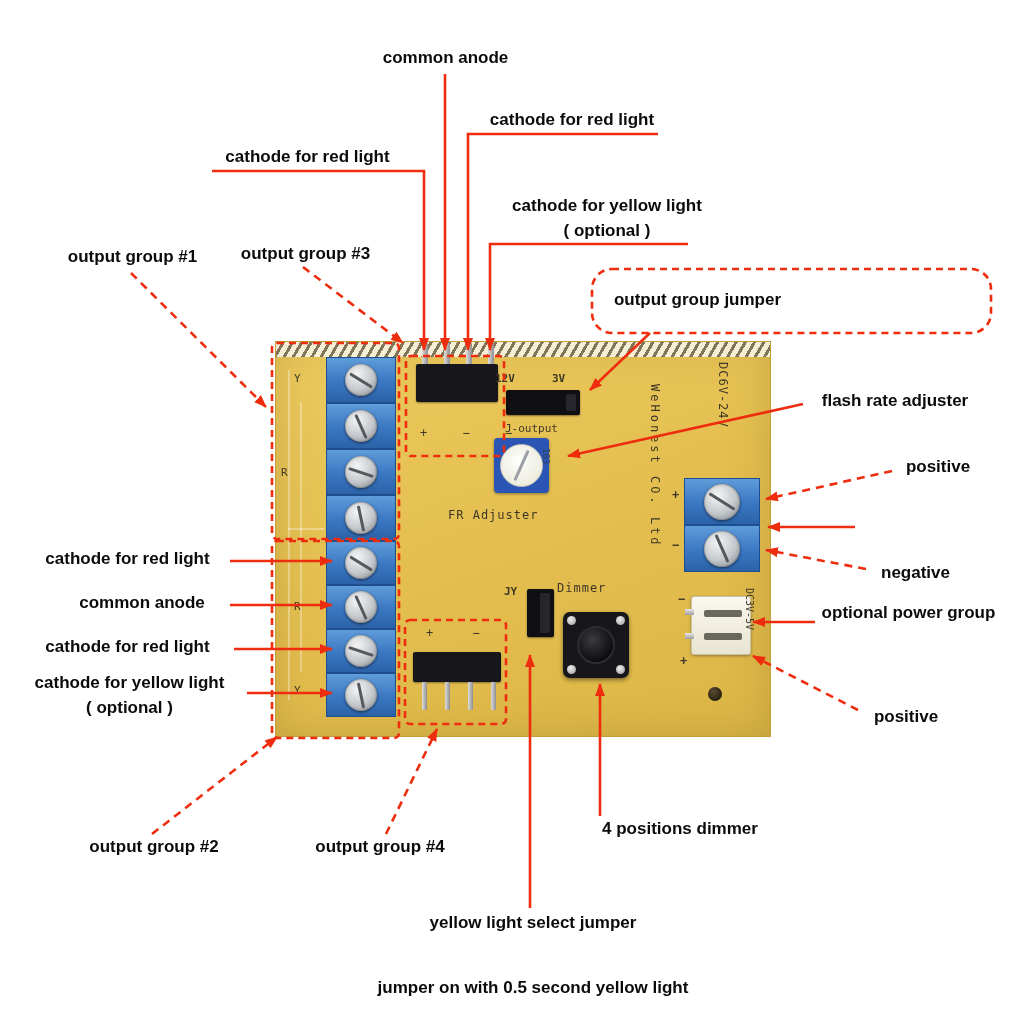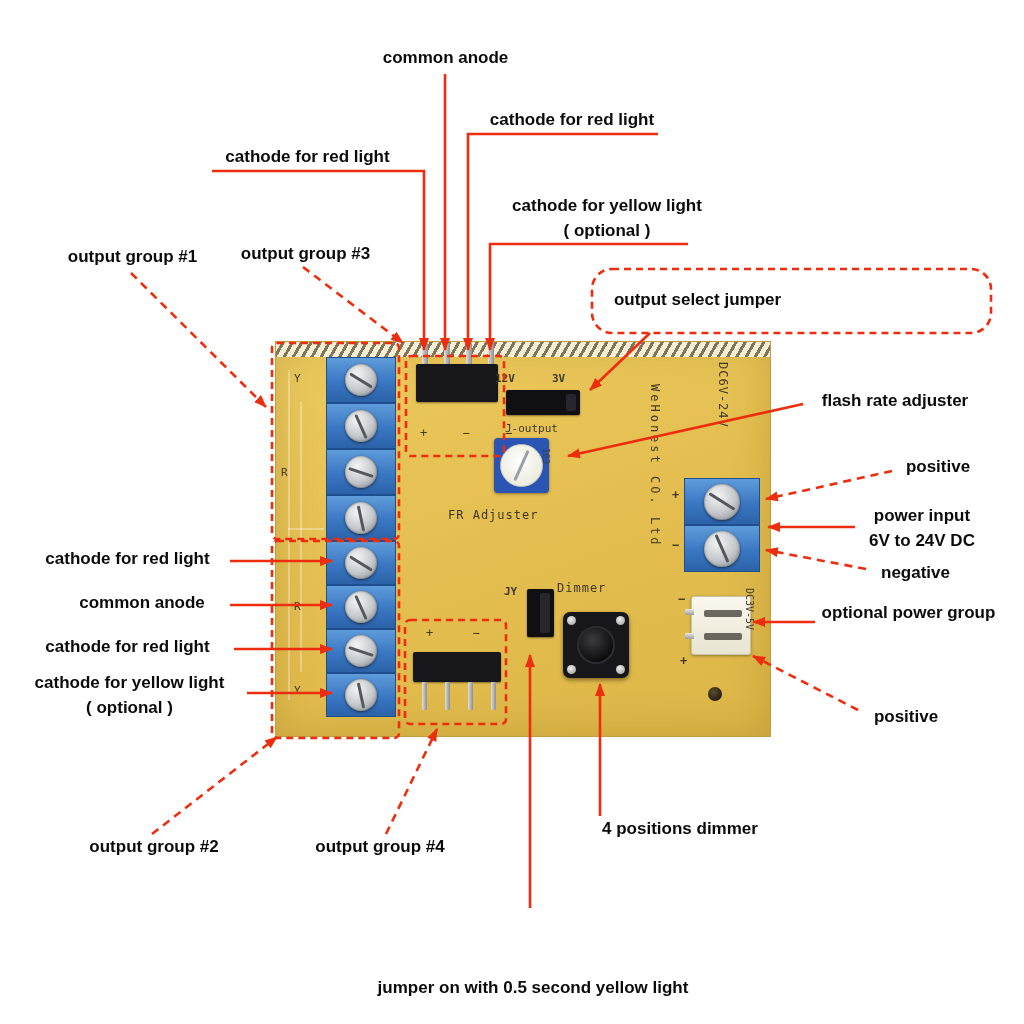--- a/index.html
+++ b/index.html
@@ -217,37 +217,34 @@
 
   <div class="label" style="left:368px;top:46px;width:155px;">common anode</div>
   <div class="label" style="left:477px;top:108px;width:190px;">cathode for red light</div>
   <div class="label" style="left:210px;top:145px;width:195px;">cathode for red light</div>
   <div class="label" style="left:492px;top:194px;width:230px;">
     <span>cathode for yellow light</span>
     <span>( optional )</span>
   </div>
   <div class="label" style="left:55px;top:245px;width:155px;">output group #1</div>
   <div class="label" style="left:228px;top:242px;width:155px;">output group #3</div>
-  <div class="label" style="left:600px;top:288px;width:195px;">output select jumper</div>
+  <div class="label" style="left:600px;top:288px;width:195px;">output group jumper</div>
   <div class="label" style="left:805px;top:389px;width:180px;">flash rate adjuster</div>
   <div class="label" style="left:893px;top:455px;width:90px;">positive</div>
-  <div class="label" style="left:852px;top:504px;width:140px;">
-    <span>power input</span>
-    <span>6V to 24V DC</span>
-  </div>
   <div class="label" style="left:868px;top:561px;width:95px;">negative</div>
   <div class="label" style="left:816px;top:601px;width:185px;">
     <span>optional power group</span>
   </div>
   <div class="label" style="left:861px;top:705px;width:90px;">positive</div>
   <div class="label" style="left:30px;top:547px;width:195px;">cathode for red light</div>
   <div class="label" style="left:62px;top:591px;width:160px;">common anode</div>
   <div class="label" style="left:30px;top:635px;width:195px;">cathode for red light</div>
   <div class="label" style="left:22px;top:671px;width:215px;">
     <span>cathode for yellow light</span>
     <span>( optional )</span>
   </div>
   <div class="label" style="left:75px;top:835px;width:158px;">output group #2</div>
   <div class="label" style="left:301px;top:835px;width:158px;">output group #4</div>
   <div class="label" style="left:585px;top:817px;width:190px;">4 positions dimmer</div>
+  <div class="label" style="left:408px;top:911px;width:250px;">yellow light select jumper</div>
   <div class="label" style="left:348px;top:976px;width:370px;">jumper on with 0.5 second yellow light</div>
 
 </div>
 
 </body></html>

